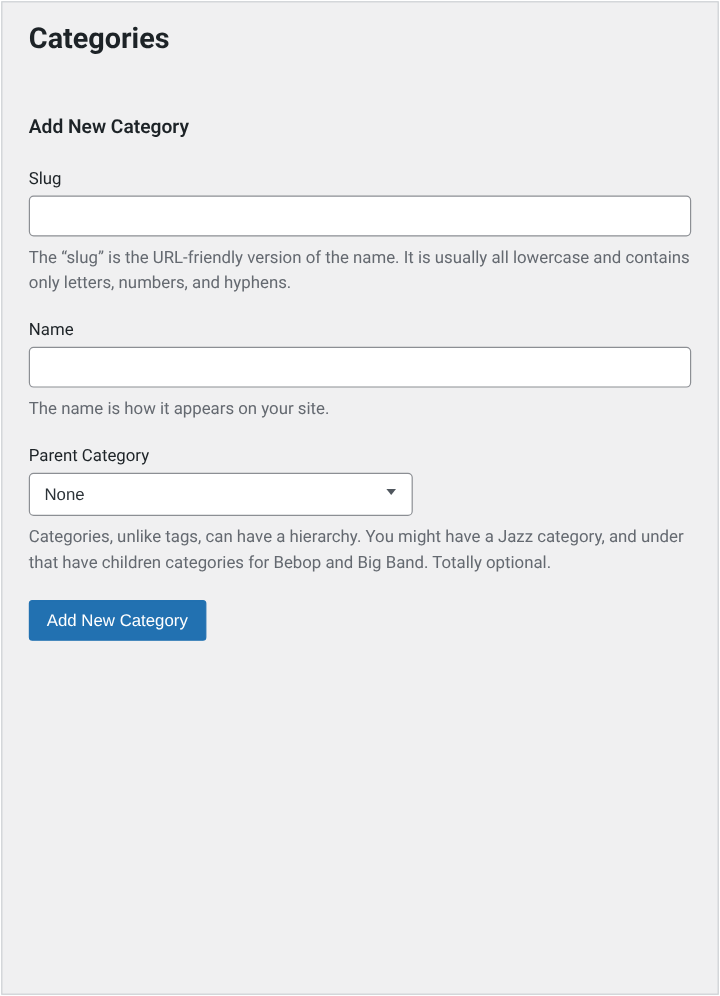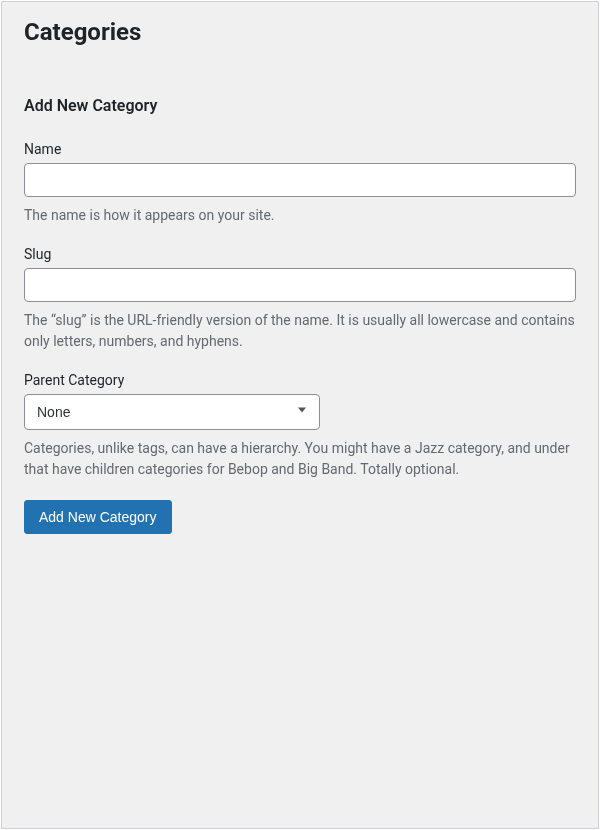--- a/index.html
+++ b/index.html
@@ -53,21 +53,21 @@
     height: 34px;
   }
   .help {
     font-size: 14px;
     color: #646970;
     margin: 8px 0 0 0;
     line-height: 1.5;
   }
   .select-wrap {
     position: relative;
-    width: 296px;
+    width: 320px;
   }
   select.select-input {
     width: 100%;
     font-size: 14px;
     padding: 6px 34px 6px 12px;
     border: 1px solid #8c8f94;
     border-radius: 4px;
     background: #fff;
     line-height: 1.5;
     height: 36px;
@@ -114,29 +114,29 @@
 </head>
 <body>
 
 <div class="panel">
 
   <h1 class="page-title">Categories</h1>
 
   <h2 class="section-title">Add New Category</h2>
 
   <div class="field">
+    <label class="field-label">Slug</label>
+    <input type="text" class="text-input" value="" style="">
+    <p class="help">The “slug” is the URL-friendly version of the name. It is usually all lowercase and contains only letters, numbers, and hyphens.</p>
+  </div>
+
+  <div class="field">
     <label class="field-label">Name</label>
     <input type="text" class="text-input" value="" style="">
     <p class="help">The name is how it appears on your site.</p>
-  </div>
-
-  <div class="field">
-    <label class="field-label">Slug</label>
-    <input type="text" class="text-input" value="" style="">
-    <p class="help">The “slug” is the URL-friendly version of the name. It is usually all lowercase and contains only letters, numbers, and hyphens.</p>
   </div>
 
   <div class="field">
     <label class="field-label">Parent Category</label>
     <div class="select-wrap">
       <select class="select-input">
         <option>None</option>
       </select>
       <span class="chevron">
         <svg width="16" height="16" viewBox="0 0 20 20" fill="currentColor">

